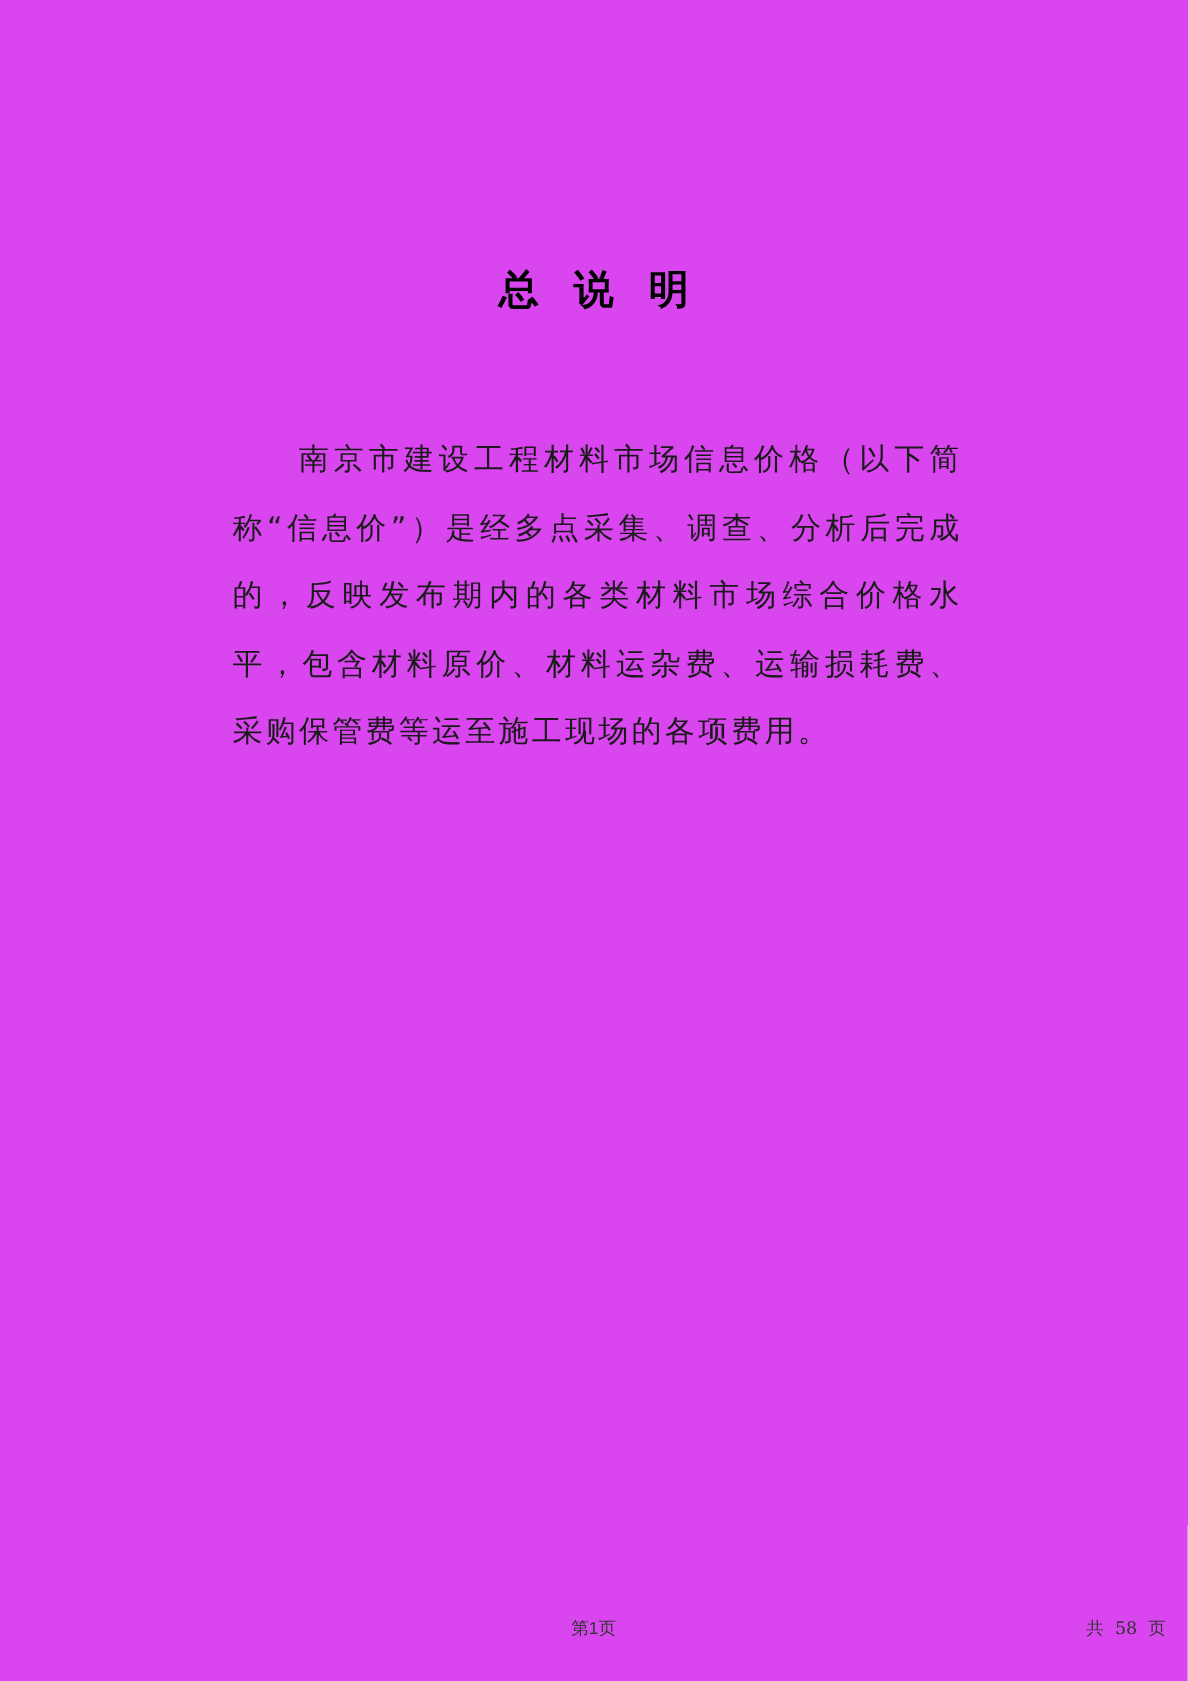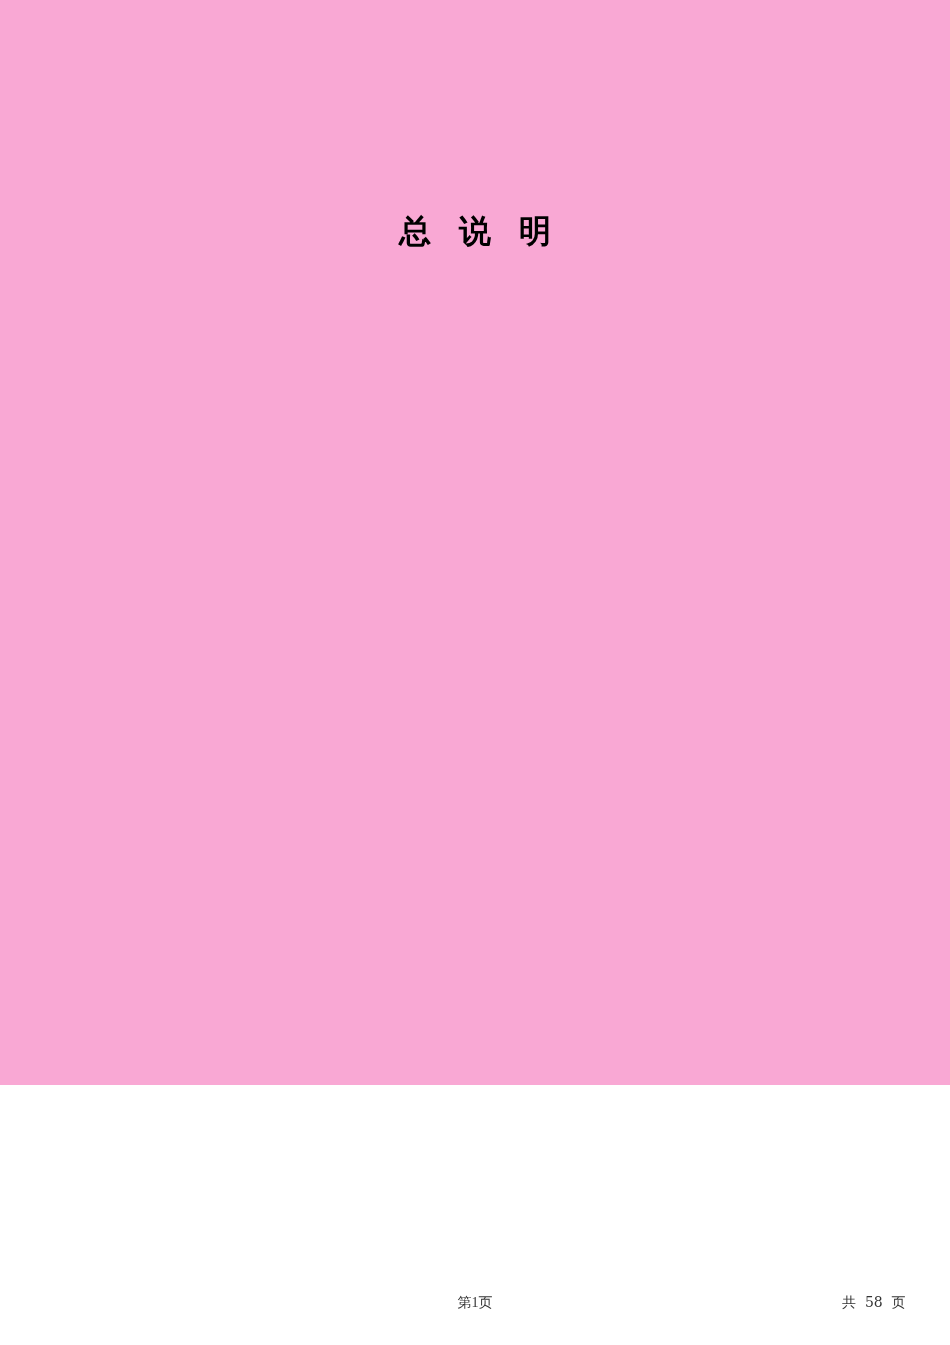--- a/index.html
+++ b/index.html
@@ -12,22 +12,22 @@
     height: 1345px;
     position: relative;
     overflow: hidden;
     font-family: "DejaVu Sans", "Liberation Sans", sans-serif;
     color: #111111;
   }
   .page {
     position: absolute;
     left: 0; top: 0;
     width: 950px;
-    height: 1085px;
-    background: #f9a8d4;
+    height: 1345px;
+    background: #d946ef;
   }
   .title {
     position: absolute;
     top: 210px;
     left: 0;
     width: 950px;
     text-align: center;
     font-size: 32px;
     font-weight: bold;
     letter-spacing: 28px;
@@ -50,38 +50,39 @@
     text-align: justify;
     color: #1a1a1a;
     word-break: break-all;
   }
   .footer-page {
     position: absolute;
     top: 1294px;
     left: 0;
     width: 950px;
     text-align: center;
-    font-family: Liberation Serif, serif;
+    font-family: Liberation Sans, sans-serif;
     font-size: 14px;
     color: #333333;
   }
   .footer-total {
     position: absolute;
     top: 1294px;
-    left: 842px;
+    left: 869px;
     font-family: "DejaVu Serif", "Liberation Serif", serif;
     font-size: 14px;
     color: #333333;
     white-space: pre;
   }
 </style>
 </head>
 <body>
 
 <div class="page">
   <div class="title">总说明</div>
 
   <div class="body-text">
+    <p class="para">南京市建设工程材料市场信息价格（以下简称“信息价”）是经多点采集、调查、分析后完成的，反映发布期内的各类材料市场综合价格水平，包含材料原价、材料运杂费、运输损耗费、采购保管费等运至施工现场的各项费用。</p>
   </div>
 
   <div class="footer-page">第1页</div>
   <div class="footer-total">共  58  页</div>
 </div>
 
 </body></html>

